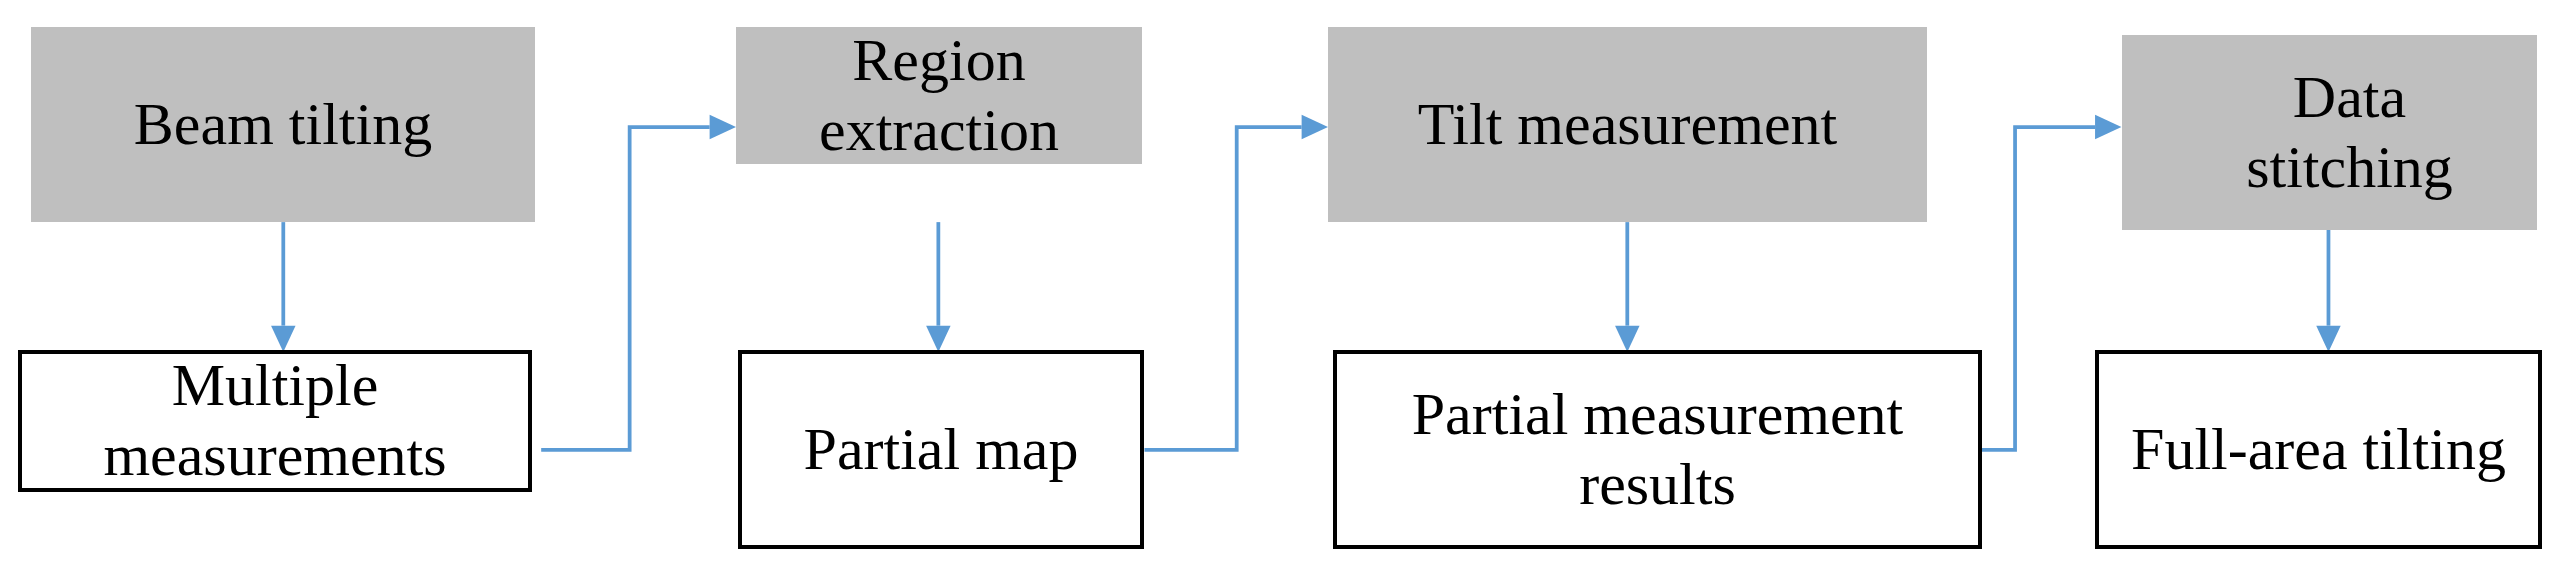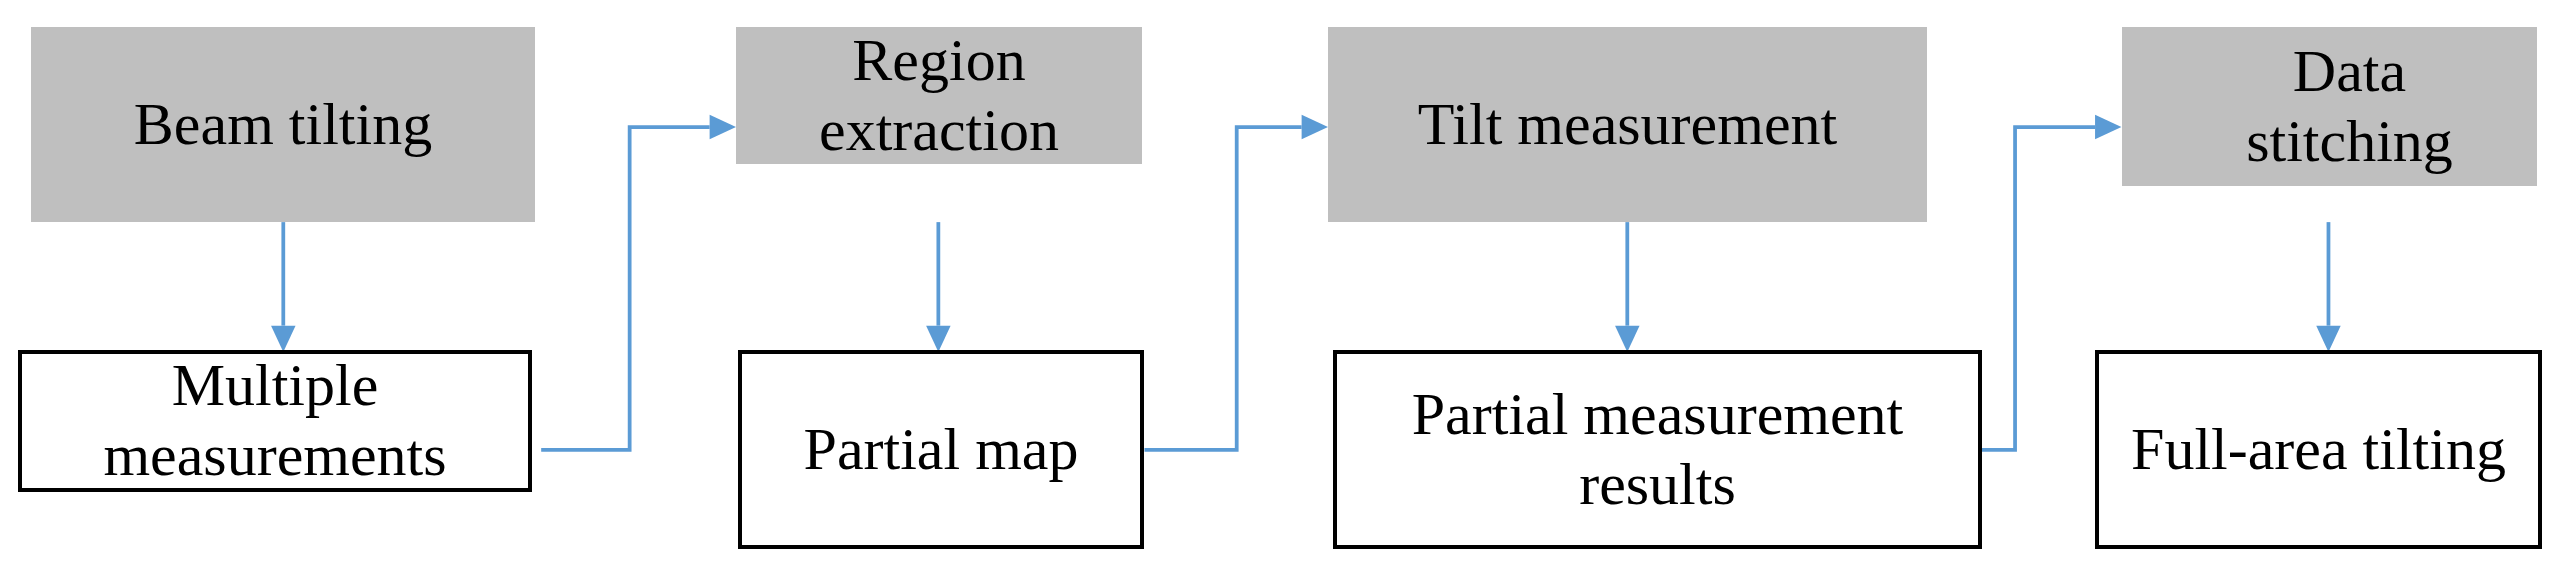--- a/index.html
+++ b/index.html
@@ -38,21 +38,21 @@
   
   .pos-g1 { left: 31px;   top: 27px;  width: 504px; height: 195px; }
   .pos-w1 { left: 18px;   top: 350px; width: 514px; height: 142px; text-align: center; }
   
   .pos-g2 { left: 736px;  top: 27px;  width: 406px; height: 137px; }
   .pos-w2 { left: 738px;  top: 350px; width: 406px; height: 199px; }
   
   .pos-g3 { left: 1328px; top: 27px;  width: 599px; height: 195px; }
   .pos-w3 { left: 1333px; top: 350px; width: 649px; height: 199px; }
   
-  .pos-g4 { left: 2122px; top: 27px;  width: 415px; height: 159px; padding-left: 40px; }
+  .pos-g4 { left: 2122px; top: 35px;  width: 415px; height: 195px; padding-left: 40px; }
   .pos-w4 { left: 2095px; top: 350px; width: 447px; height: 199px; }
 
   .connector-layer {
     position: absolute;
     left: 0; top: 0;
     width: 2576px;
     height: 576px;
     pointer-events: none;
   }
 </style>

